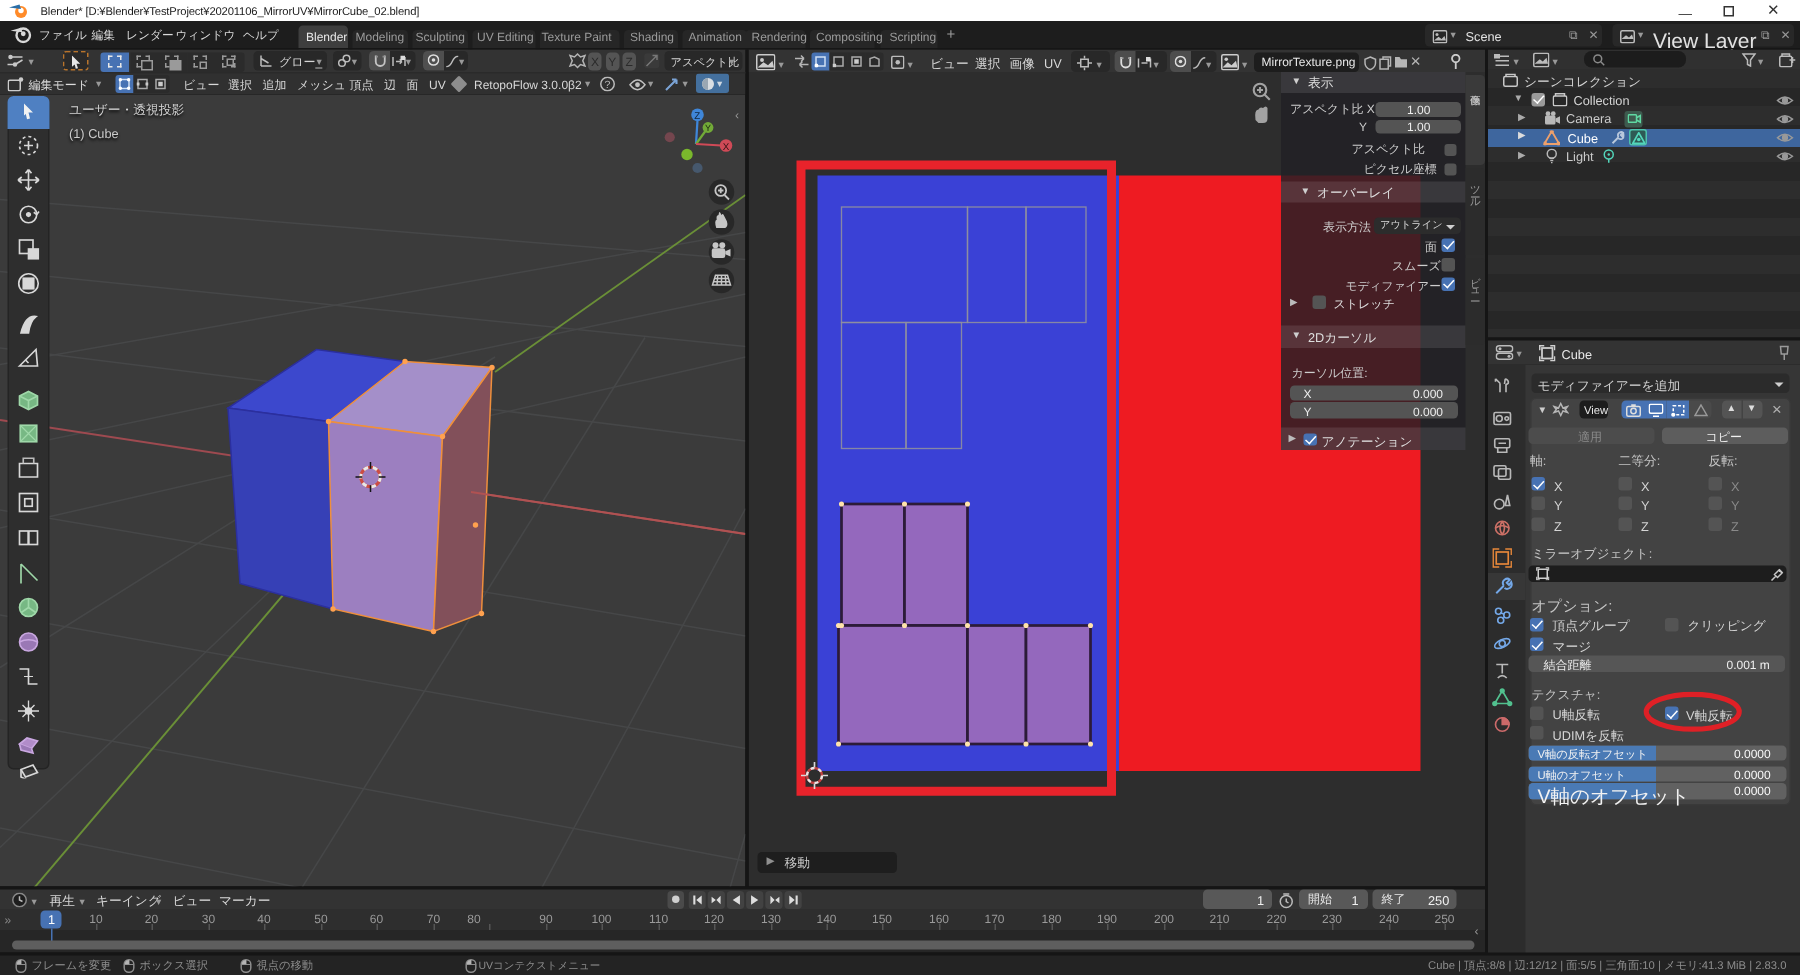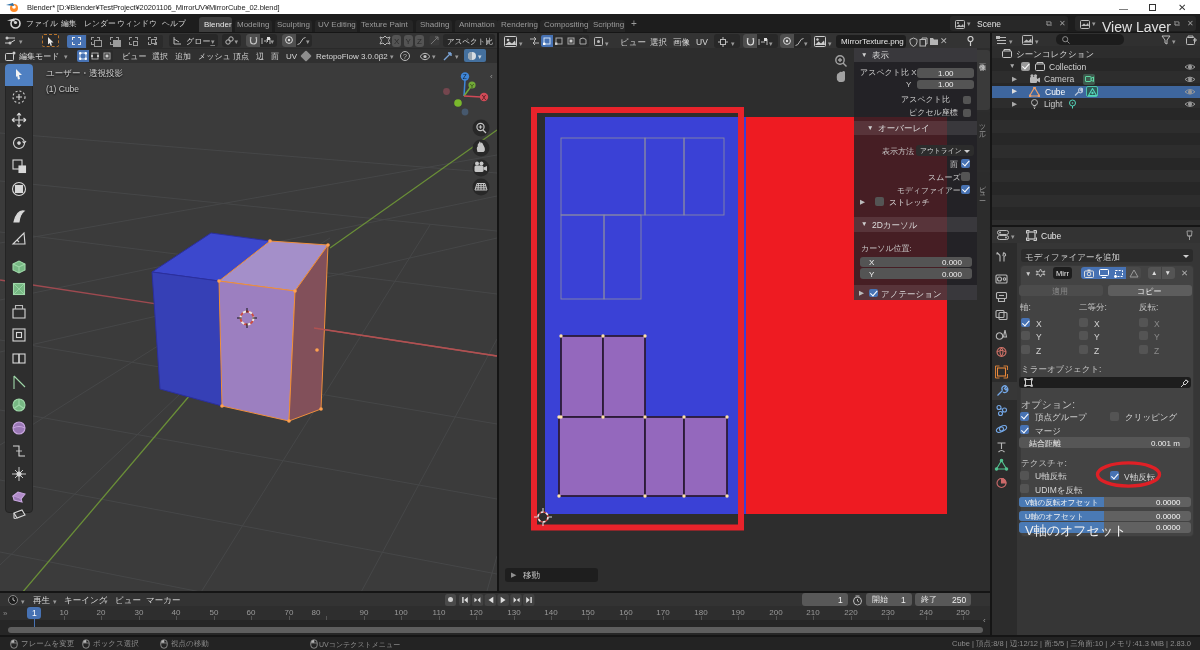--- a/index.html
+++ b/index.html
@@ -761,21 +761,21 @@
 
 <div class="fld dd" style="left:1021px;top:249px;width:172px;height:13px;background:#2b2b2b"></div>
 <div class="t" style="left:1025px;top:252.5px;color:#d2d2d2;font-size:8.5px">モディファイアーを追加</div>
 
 <div class="a" style="left:1020px;top:265px;width:174px;height:272px;background:#434343;border-radius:4px;border:1px solid #393939"></div>
 <div class="t" style="left:1025px;top:271px;color:#ccc;font-size:6.5px">▼</div>
 <svg class="a" style="left:1035px;top:268px" width="11" height="10">
       <path d="M5.5 1 L7 4 L10 3 L8.5 5 L10 7 L7 6 L5.5 9 L4 6 L1 7 L2.5 5 L1 3 L4 4 Z" fill="none" stroke="#b5b5b5"></path>
     </svg>
 <div class="a" style="left:1053px;top:266.5px;width:19px;height:12.5px;background:#1d1d1d;border-radius:3px"></div>
-<div class="t" style="left:1056px;top:269.5px;color:#e8e8e8;font-size:7.5px">Mirr</div>
+<div class="t" style="left:1056px;top:269.5px;color:#e8e8e8;font-size:7.5px">View</div>
 <div class="a" style="left:1081px;top:266.5px;width:15px;height:12.5px;background:#4772b3;border-radius:3px 0 0 3px"></div>
 <div class="a" style="left:1096px;top:266.5px;width:15px;height:12.5px;background:#4772b3"></div>
 <div class="a" style="left:1111px;top:266.5px;width:15px;height:12.5px;background:#4772b3"></div>
 <div class="a" style="left:1126px;top:266.5px;width:15px;height:12.5px;background:#4a4a4a;border-radius:0 3px 3px 0"></div>
 <svg class="a" style="left:1083.5px;top:268.5px" width="10" height="9">
       <rect x="0.5" y="2" width="9" height="6.5" rx="1" fill="none" stroke="#ddd"></rect>
       <circle cx="5" cy="5" r="1.8" fill="none" stroke="#ddd"></circle>
       <rect x="3.5" y="0.5" width="3" height="1.5" fill="#ddd"></rect>
     </svg>
 <svg class="a" style="left:1098.5px;top:268.5px" width="10" height="9">

